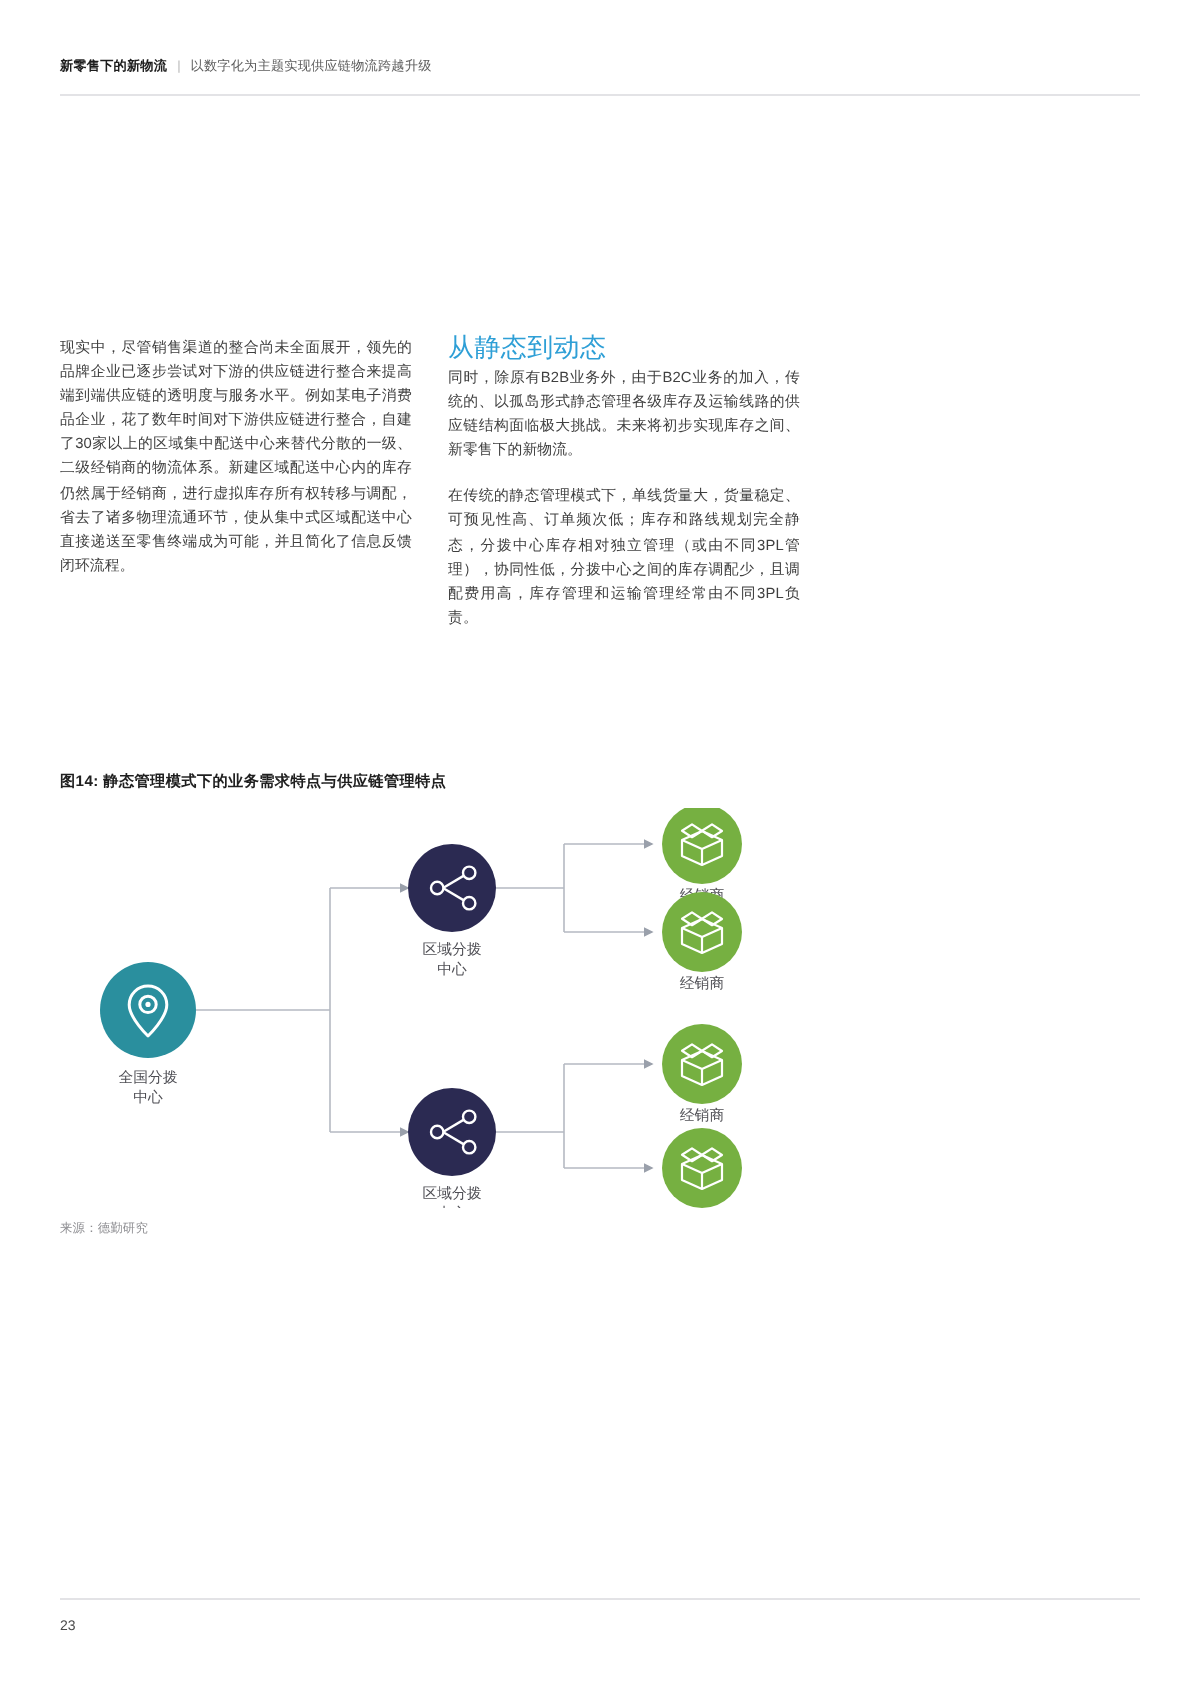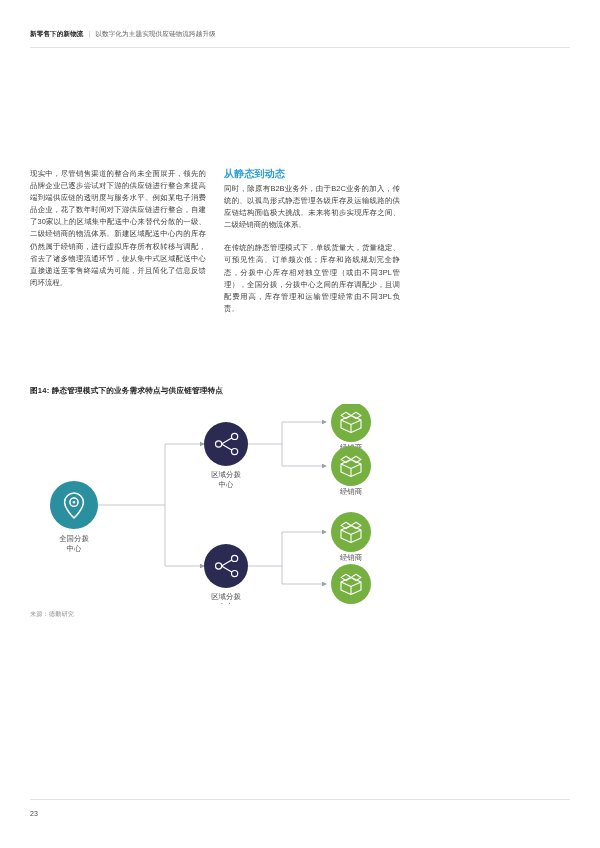--- a/index.html
+++ b/index.html
@@ -71,23 +71,23 @@
     font-size: 7.4px;
     line-height: 12.1px;
     color: #3f3f3f;
     margin: 0 0 11px 0;
     text-align: justify;
     text-justify: inter-character;
     letter-spacing: .05px;
   }
   .para:last-child { margin-bottom: 0; }
   .subhead {
-    font-size: 10px;
+    font-size: 13px;
     line-height: 12px;
-    font-weight: bold;
+    font-weight: normal;
     color: #2e9fd6;
     margin: 0 0 3px 0;
     letter-spacing: .2px;
   }
   
   .fig-title {
     position: absolute;
     left: 30px;
     top: 386px;
     font-size: 7.6px;
@@ -144,22 +144,22 @@
     <span class="header-sub">以数字化为主题实现供应链物流跨越升级</span>
   </div>
   <div class="header-rule"></div>
 
   <div class="cols">
     <div class="col">
       <p class="para">现实中，尽管销售渠道的整合尚未全面展开，领先的品牌企业已逐步尝试对下游的供应链进行整合来提高端到端供应链的透明度与服务水平。例如某电子消费品企业，花了数年时间对下游供应链进行整合，自建了30家以上的区域集中配送中心来替代分散的一级、二级经销商的物流体系。新建区域配送中心内的库存仍然属于经销商，进行虚拟库存所有权转移与调配，省去了诸多物理流通环节，使从集中式区域配送中心直接递送至零售终端成为可能，并且简化了信息反馈闭环流程。</p>
     </div>
     <div class="col">
       <p class="subhead">从静态到动态</p>
-      <p class="para">同时，除原有B2B业务外，由于B2C业务的加入，传统的、以孤岛形式静态管理各级库存及运输线路的供应链结构面临极大挑战。未来将初步实现库存之间、二级经销商的物流体系。</p>
-      <p class="para">在传统的静态管理模式下，单线货量大，货量稳定、可预见性高、订单频次低；库存和路线规划完全静态，分拨中心库存相对独立管理（或由不同3PL管理），全国分拨，分拨中心之间的库存调配少，且调配费用高，库存管理和运输管理经常由不同3PL负责。</p>
+      <p class="para">同时，除原有B2B业务外，由于B2C业务的加入，传统的、以孤岛形式静态管理各级库存及运输线路的供应链结构面临极大挑战。未来将初步实现库存之间、新零售下的新物流。</p>
+      <p class="para">在传统的静态管理模式下，单线货量大，货量稳定、可预见性高、订单频次低；库存和路线规划完全静态，分拨中心库存相对独立管理（或由不同3PL管理），协同性低，分拨中心之间的库存调配少，且调配费用高，库存管理和运输管理经常由不同3PL负责。</p>
     </div>
   </div>
 
   <div class="fig-title">图14: 静态管理模式下的业务需求特点与供应链管理特点</div>
 
   <div class="figure">
     <svg width="370" height="200" viewBox="0 0 370 200" xmlns="http://www.w3.org/2000/svg">
       <defs>
         <marker id="arrow" markerWidth="6" markerHeight="6" refX="5" refY="3" orient="auto">
           <path d="M0,0 L6,3 L0,6 z" fill="#9aa0ab"></path>

